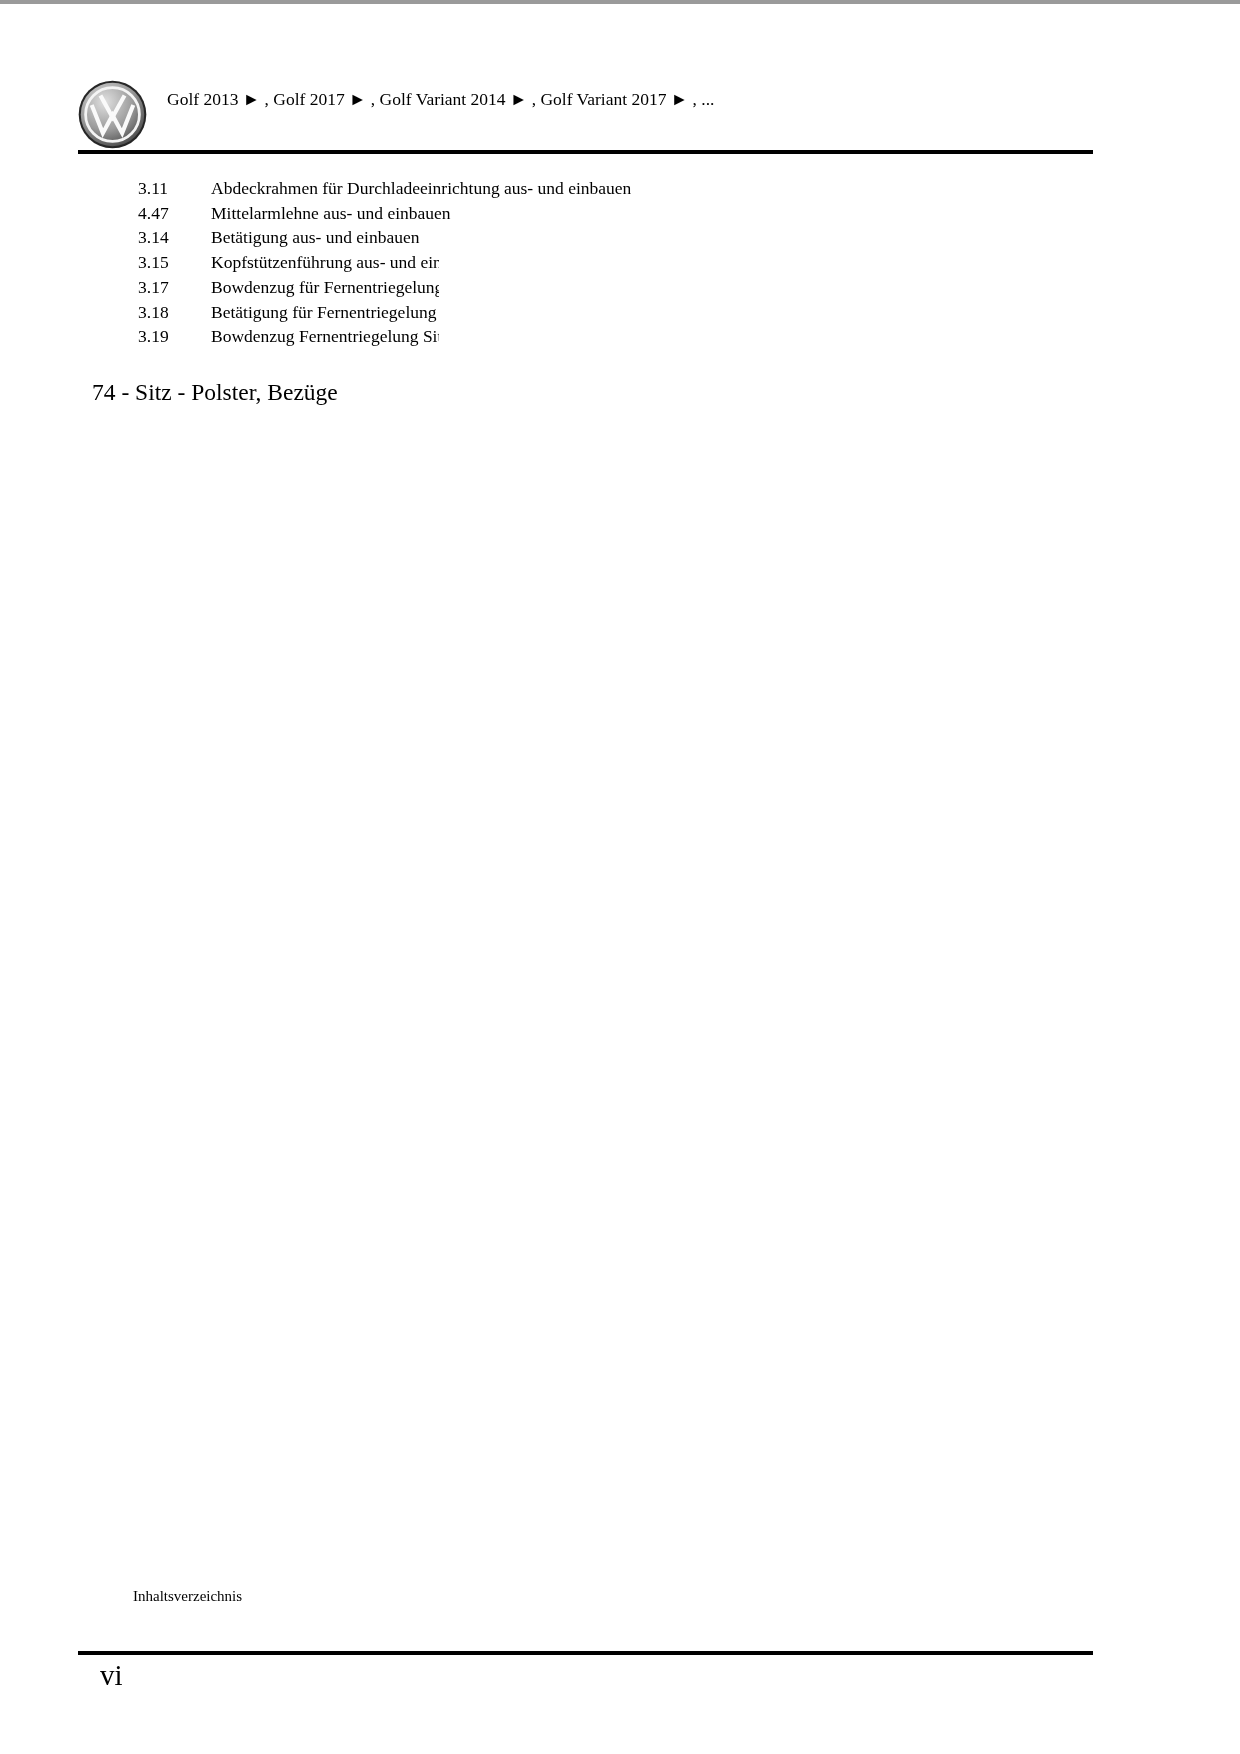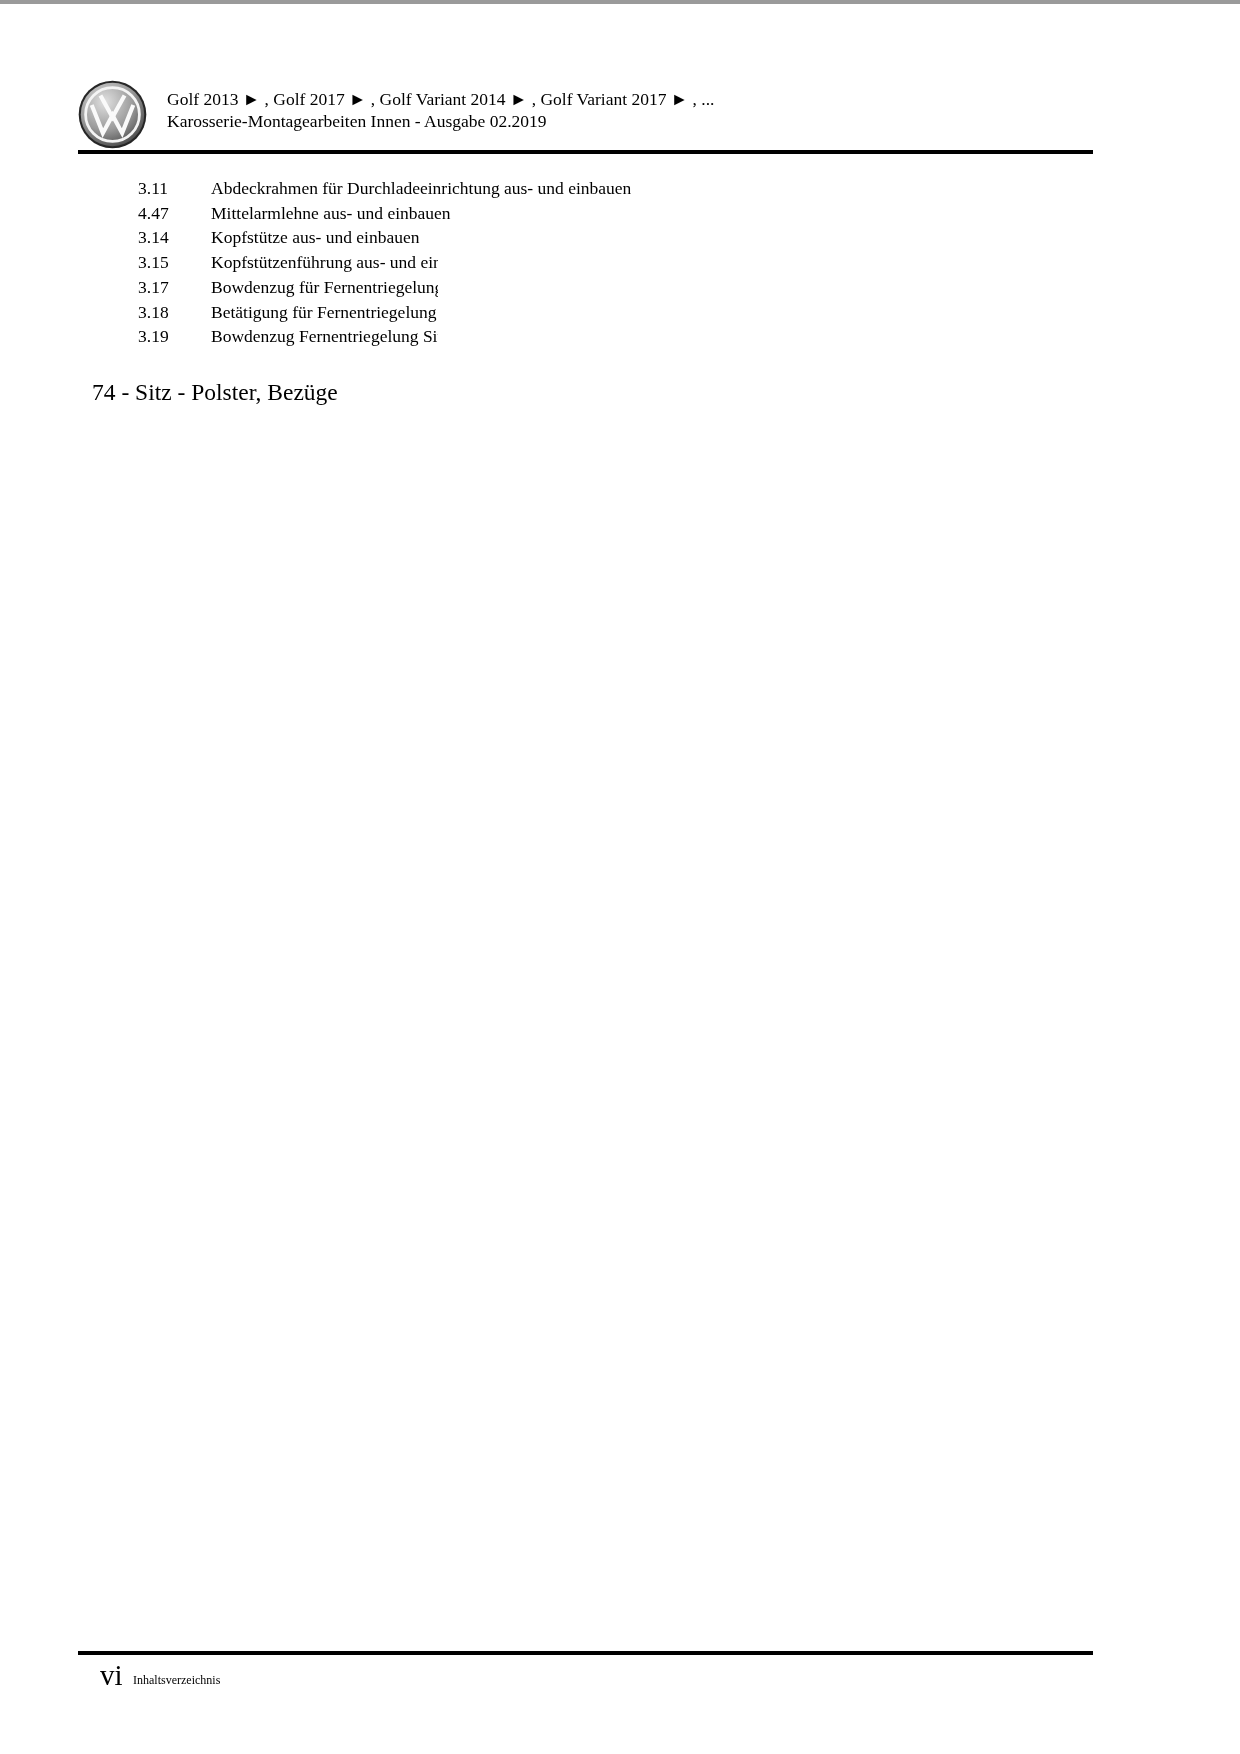--- a/index.html
+++ b/index.html
@@ -37,21 +37,21 @@
   .chapter-row .page { flex:none; min-width:56px; text-align:right; }
   .leader-lg {
     flex:1 1 20px; align-self:flex-end; height:3.4px;
     margin:0 8px 8.5px 14px;
     background-image:repeating-linear-gradient(90deg,#000 0,#000 3.4px,transparent 3.4px,transparent 13px);
   }
 
   
   .footer-rule { position:absolute; left:78px; top:1647px; width:1015px; height:3.5px; background:#000; }
   .footer-page { position:absolute; left:100px; top:1657px; font-size:29px; line-height:28px; }
-  .footer-label { position:absolute; left:133px; top:1666px; font-size:12px; line-height:20px; }
+  .footer-label { position:absolute; left:133px; top:1582px; font-size:15px; line-height:20px; }
 </style>
 </head>
 <body>
 
 <div class="page">
 
   <div class="logo">
     <svg viewBox="0 0 100 100" width="69" height="69" aria-hidden="true">
       <defs>
         <radialGradient id="vwg" cx="38%" cy="30%" r="80%">
@@ -62,41 +62,40 @@
       </defs>
       <circle cx="50" cy="50" r="49" fill="#262626"></circle>
       <circle cx="50" cy="50" r="46" fill="url(#vwg)"></circle>
       <circle cx="50" cy="50" r="39" fill="none" stroke="#f4f4f4" stroke-width="4"></circle>
       <path d="M34 25 L50 54 L66 25" fill="none" stroke="#fafafa" stroke-width="6" stroke-linecap="square"></path>
       <path d="M21 39 L36 77 L50 51 L64 77 L79 39" fill="none" stroke="#fafafa" stroke-width="6" stroke-linecap="square" stroke-linejoin="miter"></path>
     </svg>
   </div>
   <div class="header-text">
     <div class="header-line1">Golf 2013 ► , Golf 2017 ► , Golf Variant 2014 ► , Golf Variant 2017 ► , ...</div>
-    <div class="header-line2">Karosserie-Montagearbeiten Innen - Ausgabe 02.2019</div>
   </div>
   <div class="header-rule"></div>
 
   <div class="toc">
     <div id="toc-continued">
         <div class="toc-row">
           <span class="num">3.11</span>
           <span class="title">Abdeckrahmen für Durchladeeinrichtung aus- und einbauen</span>
           <span class="leader"></span>
           <span class="page">476</span>
         </div>
         <div class="toc-row">
           <span class="num">4.47</span>
           <span class="title">Mittelarmlehne aus- und einbauen</span>
           <span class="leader"></span>
           <span class="page">478</span>
         </div>
         <div class="toc-row">
           <span class="num">3.14</span>
-          <span class="title">Kopfstütze aus- und einbauen</span>
+          <span class="title">Betätigung aus- und einbauen</span>
           <span class="leader"></span>
           <span class="page">479</span>
         </div>
         <div class="toc-row">
           <span class="num">3.15</span>
           <span class="title">Kopfstützenführung aus- und einbauen</span>
           <span class="leader"></span>
           <span class="page">480</span>
         </div>
         <div class="toc-row">

